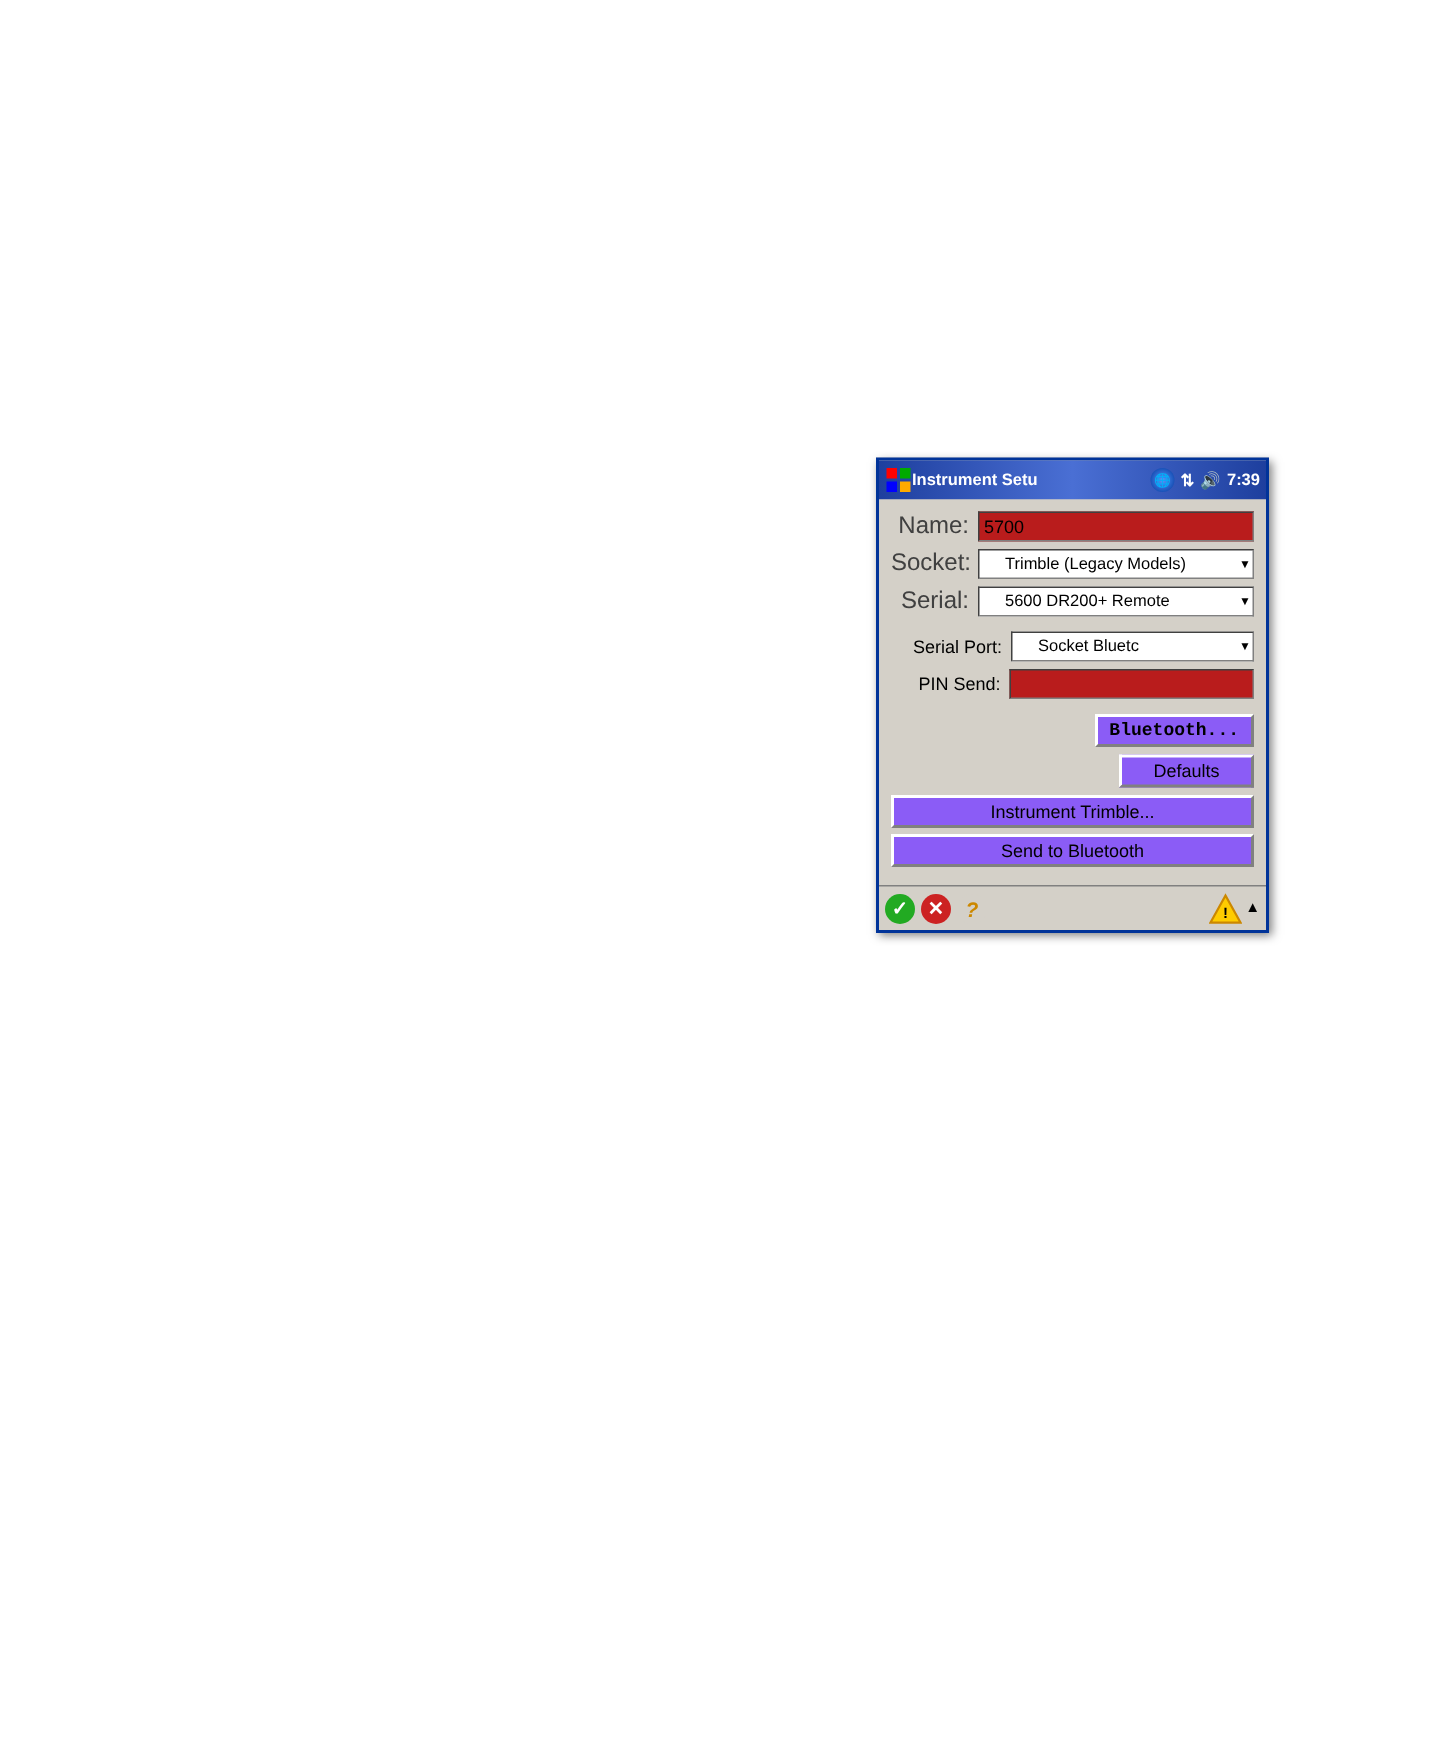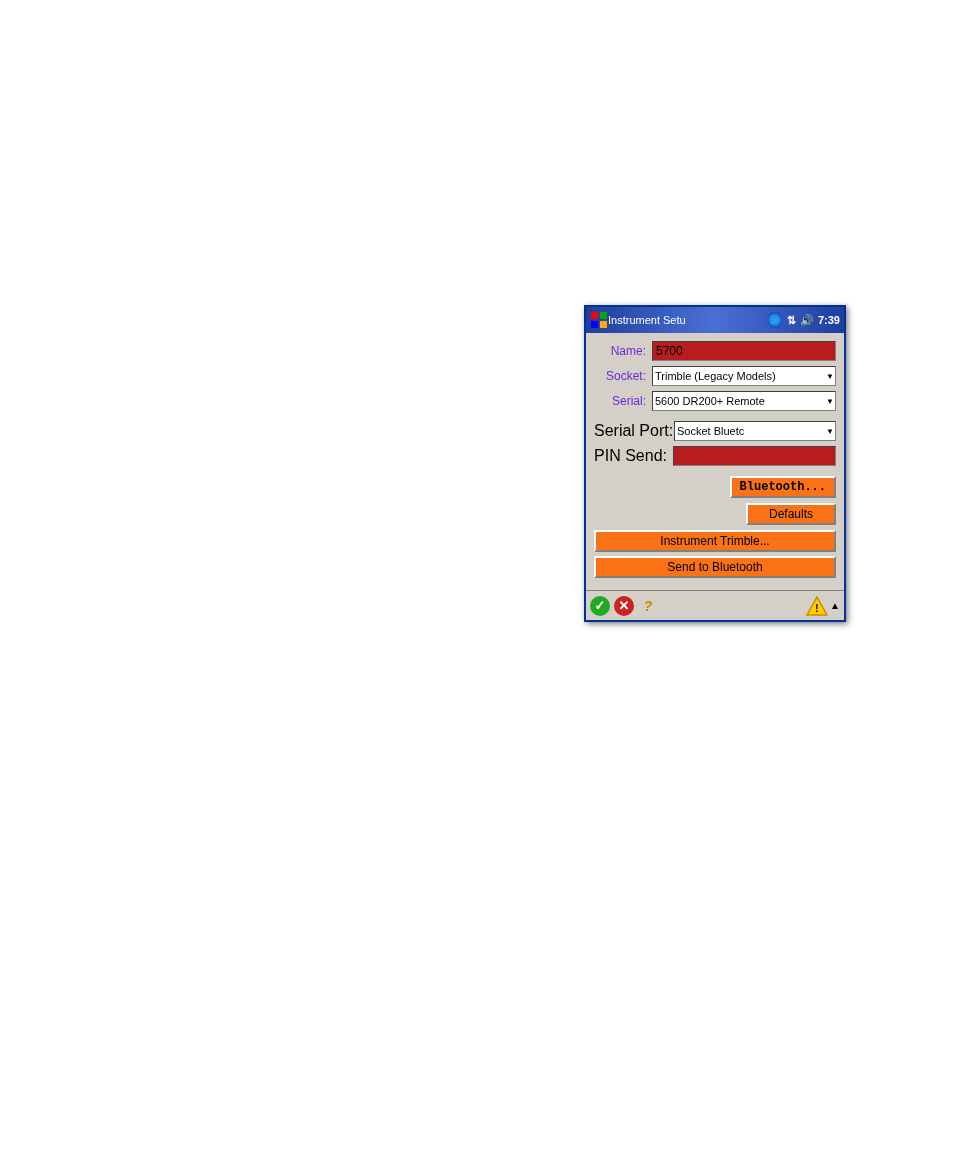--- a/index.html
+++ b/index.html
@@ -31,21 +31,21 @@
       padding: 0 4px;
       color: white;
       font-weight: bold;
       font-size: 11px;
     }
 
     .title-bar-text {
       flex: 1;
       color: white;
       font-size: 11px;
-      font-weight: normal;
+      font-weight: bold;
       white-space: nowrap;
       overflow: hidden;
     }
 
     .title-bar-icons {
       display: flex;
       align-items: center;
       gap: 4px;
       font-size: 10px;
       color: white;
@@ -85,22 +85,22 @@
     .form-row {
       display: flex;
       align-items: center;
       margin-bottom: 5px;
     }
 
     .form-label {
       width: 58px;
       text-align: right;
       padding-right: 6px;
-      font-size: 12px;
-      color: #6d28d9;
+      font-size: 16px;
+      color: #404040;
     }
 
     .form-input {
       flex: 1;
       height: 20px;
       background: #b91c1c;
       border: 1px solid #808080;
       border-top-color: #404040;
       border-left-color: #404040;
       padding: 1px 3px;
@@ -130,21 +130,21 @@
       align-items: center;
     }
 
     .select-wrapper select {
       width: 100%;
       height: 20px;
       background: white;
       border: 1px solid #808080;
       border-top-color: #404040;
       border-left-color: #404040;
-      padding: 1px 2px;
+      padding: 1px 17px;
       font-size: 11px;
       font-family: 'Tahoma', 'Arial', sans-serif;
       appearance: none;
       -webkit-appearance: none;
     }
 
     .select-arrow {
       position: absolute;
       right: 2px;
       top: 50%;
@@ -155,28 +155,28 @@
     }
 
     
     .spacer {
       height: 5px;
     }
 
     .form-label-right {
       text-align: right;
       padding-right: 6px;
-      font-size: 16px;
+      font-size: 12px;
       color: #000;
       white-space: nowrap;
     }
 
     
     .win-button {
-      background: #f97316;
+      background: #8b5cf6;
       border: 2px solid;
       border-top-color: #ffffff;
       border-left-color: #ffffff;
       border-bottom-color: #808080;
       border-right-color: #808080;
       padding: 2px 8px;
       font-family: 'Tahoma', 'Arial', sans-serif;
       font-size: 12px;
       cursor: pointer;
       display: inline-block;

